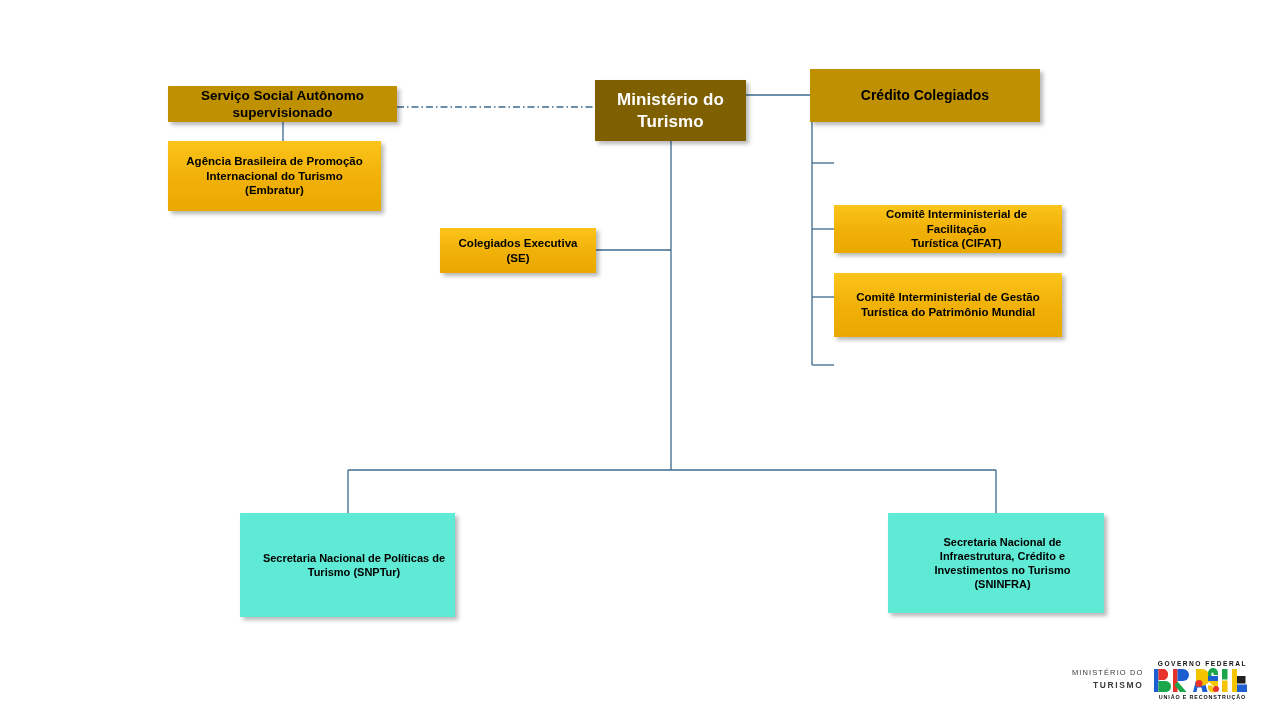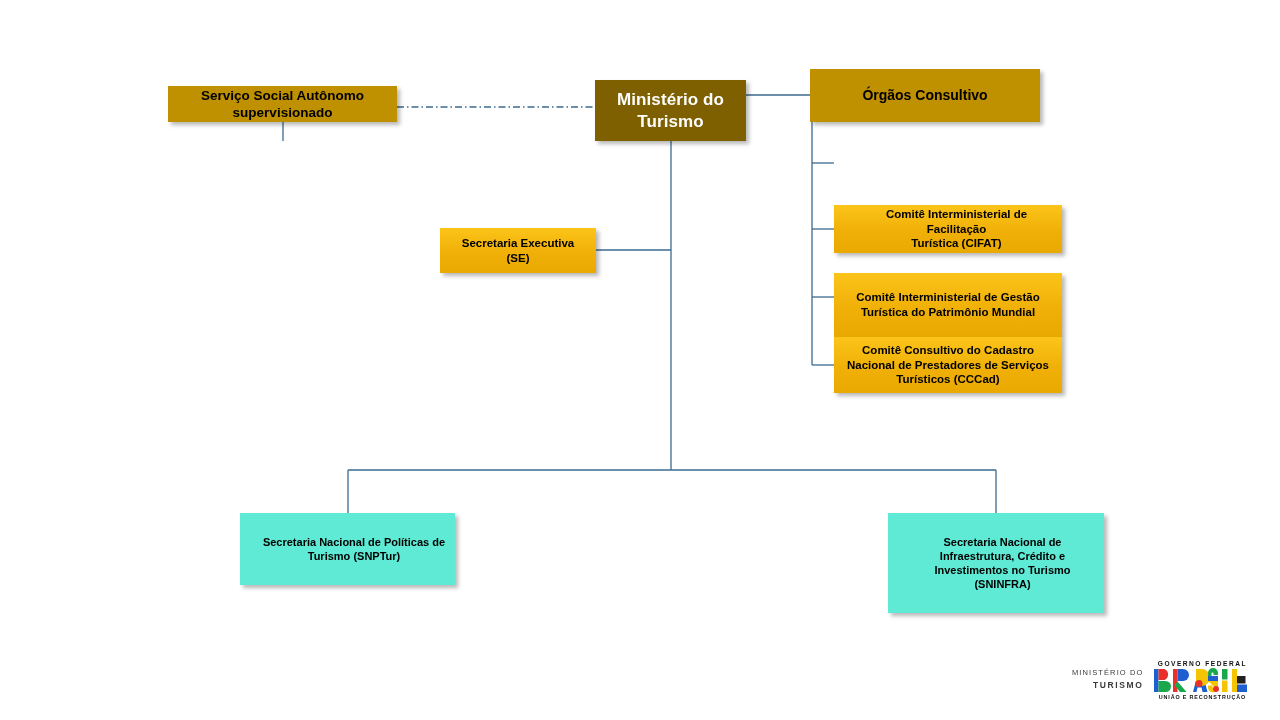--- a/index.html
+++ b/index.html
@@ -157,48 +157,48 @@
   <div class="node n-root" style="left:595px; top:80px; width:151px; height:61px;">
     <span class="txt">Ministério do
 Turismo</span>
   </div>
 
   <div class="node n-darkgold" style="left:168px; top:86px; width:229px; height:36px;">
     <span class="txt">Serviço Social Autônomo
 supervisionado</span>
   </div>
 
+  <div class="node n-gold" style="left:168px; top:141px; width:213px; height:70px;">
+    <span class="txt">Agência Brasileira de Promoção
+Internacional do Turismo
+(Embratur)</span>
+  </div>
 
   <div class="node n-gold" style="left:440px; top:228px; width:156px; height:45px;">
-    <span class="txt">Secretaria Executiva
+    <span class="txt">Colegiados Executiva
 (SE)</span>
   </div>
 
   <div class="node n-darkgold" style="left:810px; top:69px; width:230px; height:53px; font-size:14px;">
-    <span class="txt">Órgãos Consultivo</span>
+    <span class="txt">Crédito Colegiados</span>
   </div>
 
 
   <div class="node n-gold" style="left:834px; top:205px; width:228px; height:48px;padding-left:24px;">
     <span class="txt">Comitê Interministerial de Facilitação
 Turística (CIFAT)</span>
   </div>
 
   <div class="node n-gold" style="left:834px; top:273px; width:228px; height:64px;">
     <span class="txt">Comitê Interministerial de Gestão
 Turística do Patrimônio Mundial</span>
   </div>
 
-  <div class="node n-gold" style="left:834px; top:337px; width:228px; height:56px;">
-    <span class="txt">Comitê Consultivo do Cadastro
-Nacional de Prestadores de Serviços
-Turísticos (CCCad)</span>
-  </div>
-
-  <div class="node n-lightyellow" style="left:240px; top:513px; width:215px; height:72px;">
+
+  <div class="node n-lightyellow" style="left:240px; top:513px; width:215px; height:104px;">
     <span class="txt">Secretaria Nacional de Políticas de
 Turismo (SNPTur)</span>
   </div>
 
   <div class="node n-lightyellow" style="left:888px; top:513px; width:216px; height:100px;">
     <span class="txt">Secretaria Nacional de
 Infraestrutura, Crédito e
 Investimentos no Turismo
 (SNINFRA)</span>
   </div>

